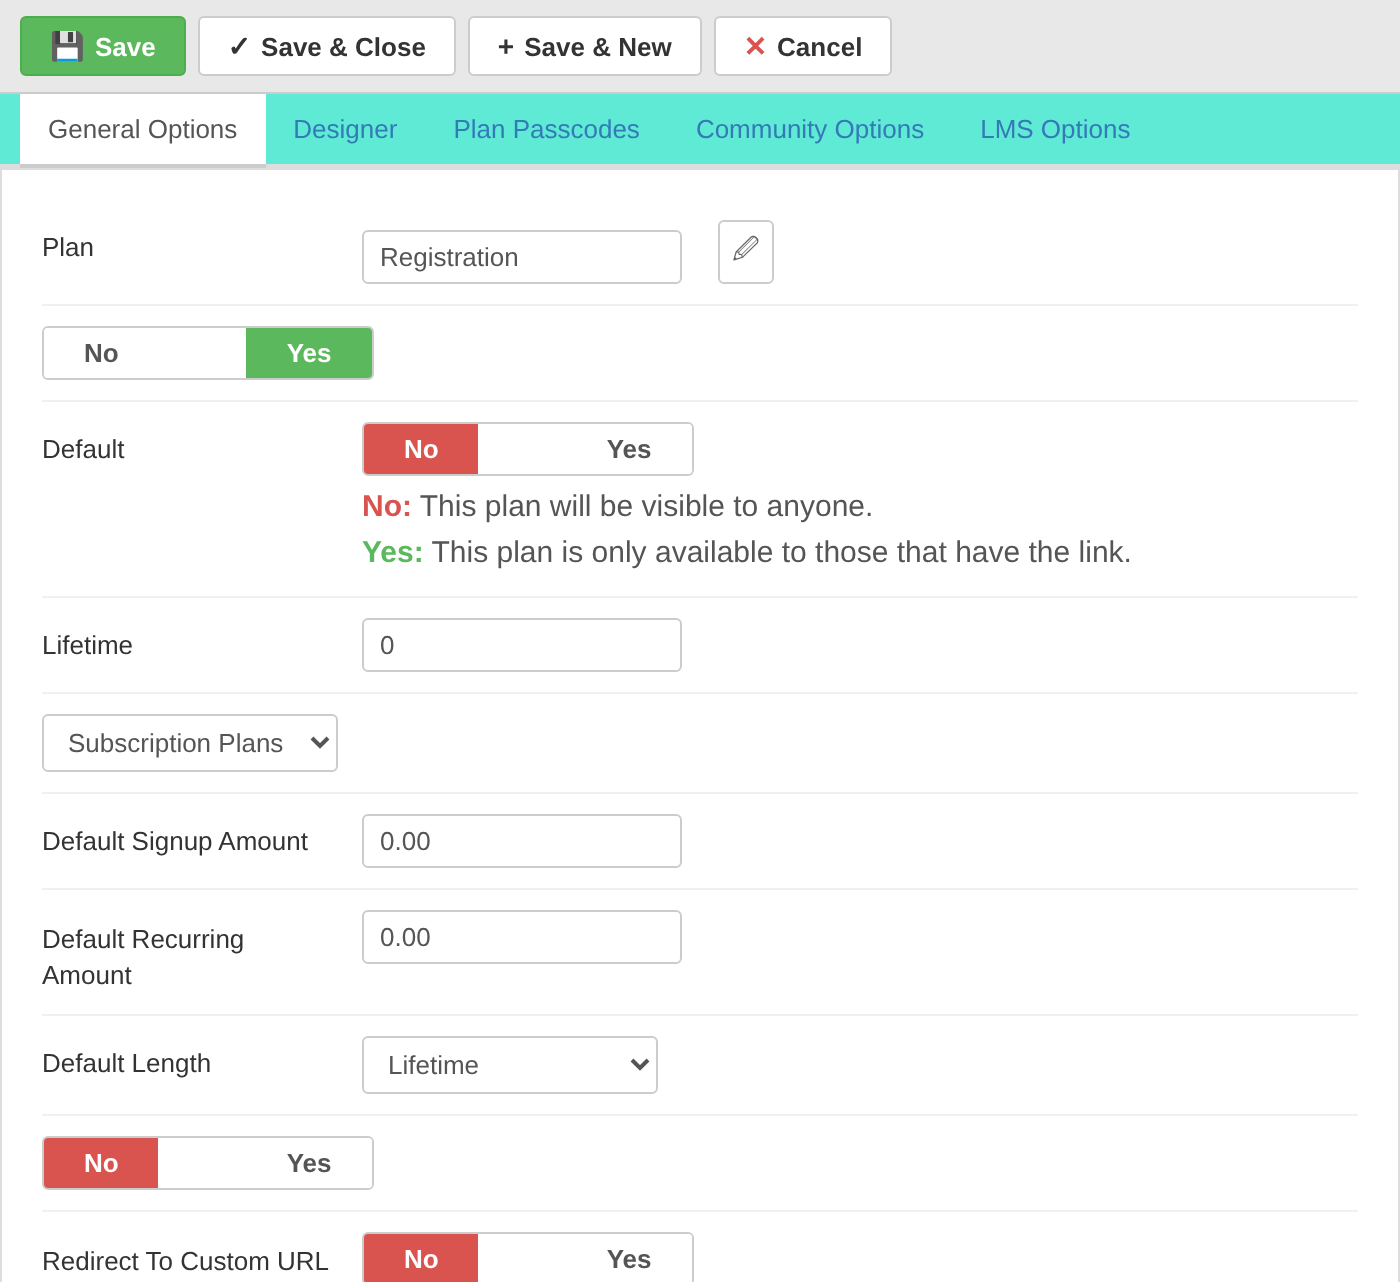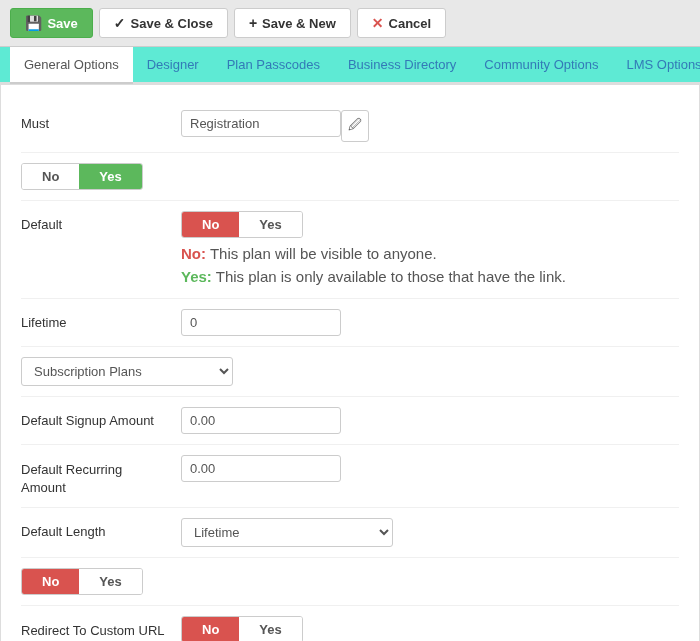--- a/index.html
+++ b/index.html
@@ -84,59 +84,60 @@
       border: 1px solid #ccc;
       border-radius: 3px;
       padding: 5px 8px;
       font-size: 13px;
       width: 160px;
       color: #555;
     }
 
     .title-input-wrap {
       display: flex;
-      align-items: flex-start;
-      gap: 0;
+      align-items: flex-end;
+      gap: 18px;
     }
     .title-icon {
       background: #fff;
       border: 1px solid #ccc;
       border-radius: 3px;
       padding: 4px 6px;
       cursor: pointer;
       font-size: 13px;
       color: #666;
     }
 
     
     .toggle-group {
       display: flex;
       border: 1px solid #ccc;
       border-radius: 3px;
       overflow: hidden;
       width: fit-content;
+      gap: 44px;
     }
     .toggle-btn {
       padding: 5px 20px;
       border: none;
       cursor: pointer;
       font-size: 13px;
       font-weight: bold;
       background: #fff;
       color: #555;
     }
     .toggle-btn.active-yes { background: #5cb85c; color: #fff; }
     .toggle-btn.active-no { background: #d9534f; color: #fff; }
 
     select {
       border: 1px solid #ccc;
       border-radius: 3px;
       padding: 5px 8px;
       font-size: 13px;
-      width: 212px;
+      width: 148px;
       color: #555;
       background: #fff;
     }
 
     .help-text {
       font-size: 15px;
       color: #555;
       margin-top: 5px;
       line-height: 1.5;
     }
@@ -168,29 +169,28 @@
   <button class="btn btn-cancel">
     <span class="btn-icon" style="color:#d9534f;">✕</span>
     <span>Cancel</span>
   </button>
 </div>
 
 <div class="tabs">
   <div class="tab active">General Options</div>
   <div class="tab">Designer</div>
   <div class="tab">Plan Passcodes</div>
-  <div class="tab">Business Directory</div>
   <div class="tab">Community Options</div>
   <div class="tab">LMS Options</div>
 </div>
 
 <div class="form-area">
 
   <div class="form-row">
-    <div class="form-label">Must</div>
+    <div class="form-label">Plan</div>
     <div class="form-control-area title-input-wrap">
       <input type="text" value="Registration" style="">
       <button class="title-icon" title="Edit">🖉</button>
     </div>
   </div>
 
   <div class="form-row">
     <div class="form-control-area">
       <div class="toggle-group">
         <button class="toggle-btn">No</button>

